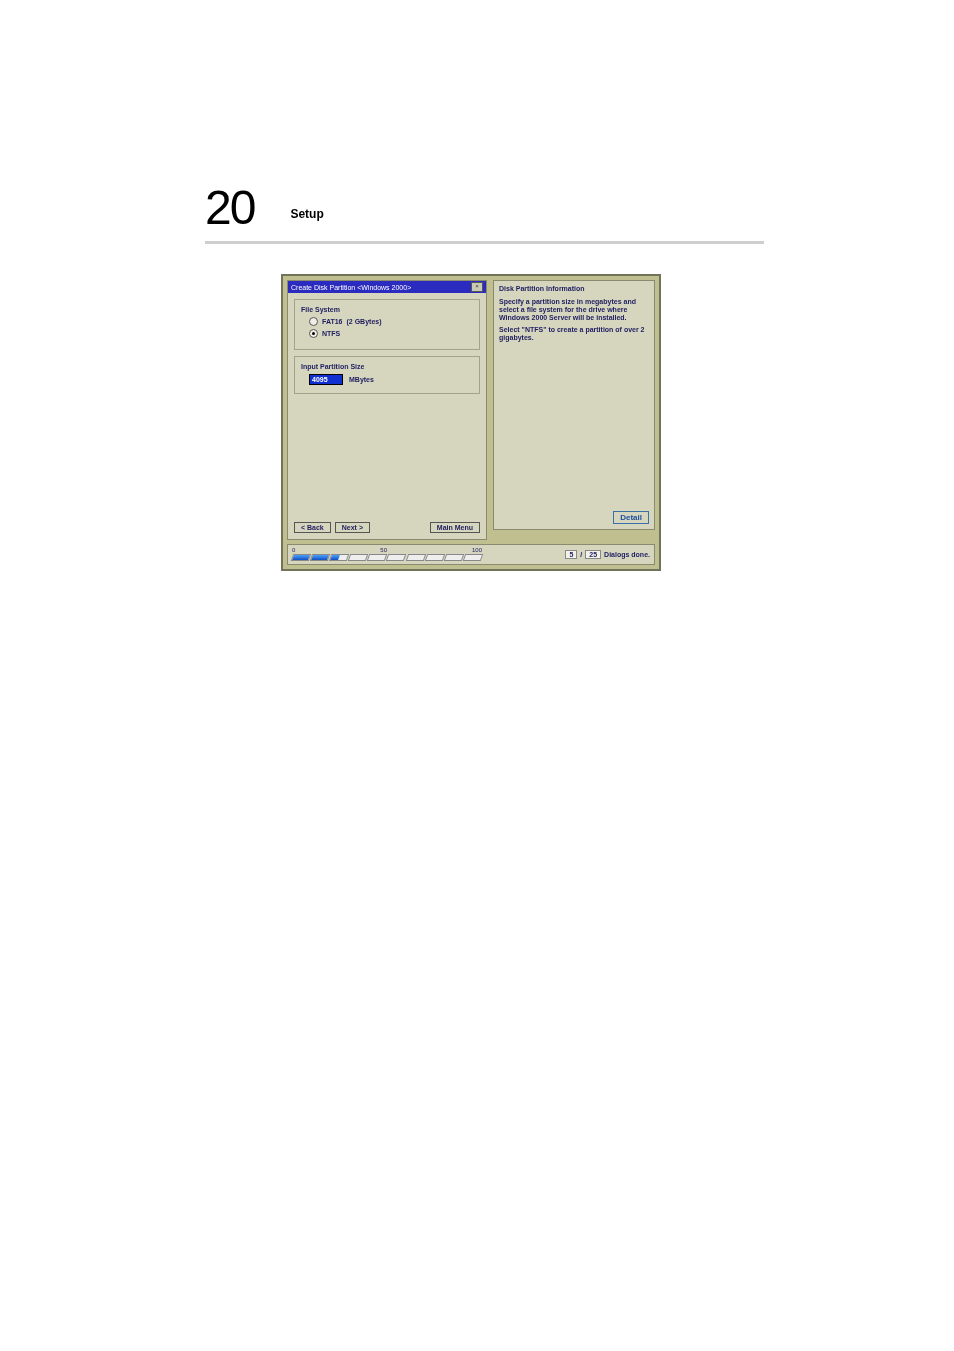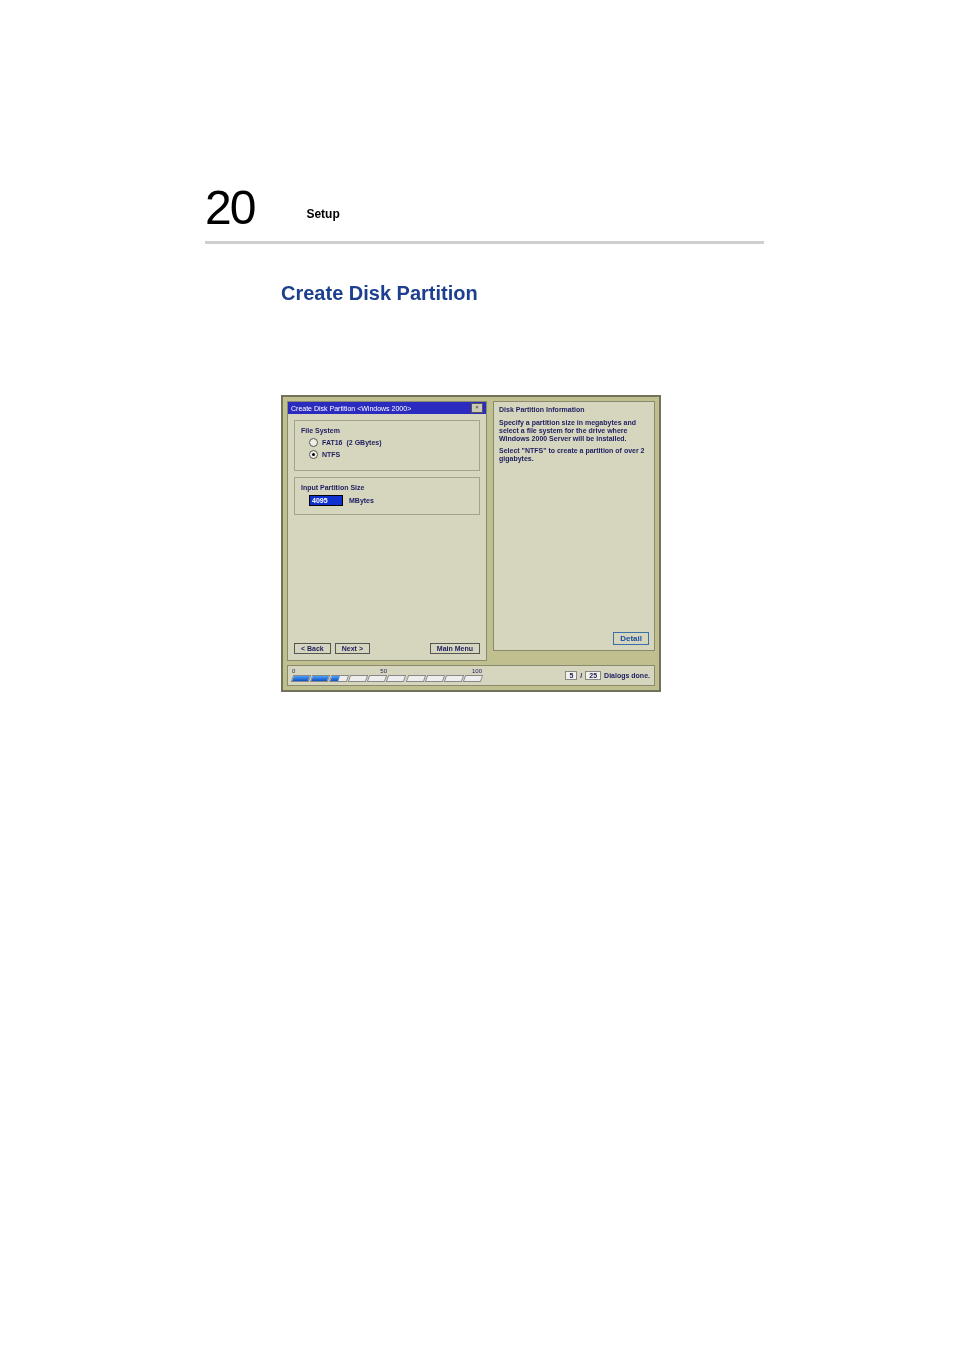--- a/index.html
+++ b/index.html
@@ -13,21 +13,21 @@
   .page {
     width: 954px;
     min-height: 1351px;
     position: relative;
     box-sizing: border-box;
     padding: 180px 190px 50px 205px;
   }
   .header-row {
     display: flex;
     align-items: baseline;
-    gap: 52px;
+    gap: 36px;
   }
   .page-number {
     font-size: 48px;
     font-weight: 400;
     letter-spacing: -2px;
     font-family: Arial, sans-serif;
   }
   .chapter {
     font-size: 12px;
     font-weight: 700;
@@ -43,21 +43,21 @@
     margin-top: 38px;
     margin-left: 76px;
     font-size: 20px;
     font-weight: 700;
     color: #1d3f8f;
     font-family: Arial, sans-serif;
   }
 
   
   .shot {
-    margin-top: 90px;
+    margin-top: 30px;
     margin-left: 76px;
     width: 380px;
     background: #bfbf8f;
     border: 2px solid #73735a;
     box-sizing: border-box;
   }
   .shot-inner {
     display: flex;
     gap: 6px;
     padding: 4px;
@@ -269,21 +269,20 @@
 </head>
 <body>
 
 <div class="page">
   <div class="header-row">
     <div class="page-number">20</div>
     <div class="chapter">Setup</div>
   </div>
   <hr class="rule">
 
-  <div class="section-title">Create Disk Partition</div>
 
   <div class="shot">
     <div class="shot-inner">
 
       <div class="left-col">
         <div class="titlebar">
           <span>Create Disk Partition &lt;Windows 2000&gt;</span>
           <span class="close">×</span>
         </div>
 

